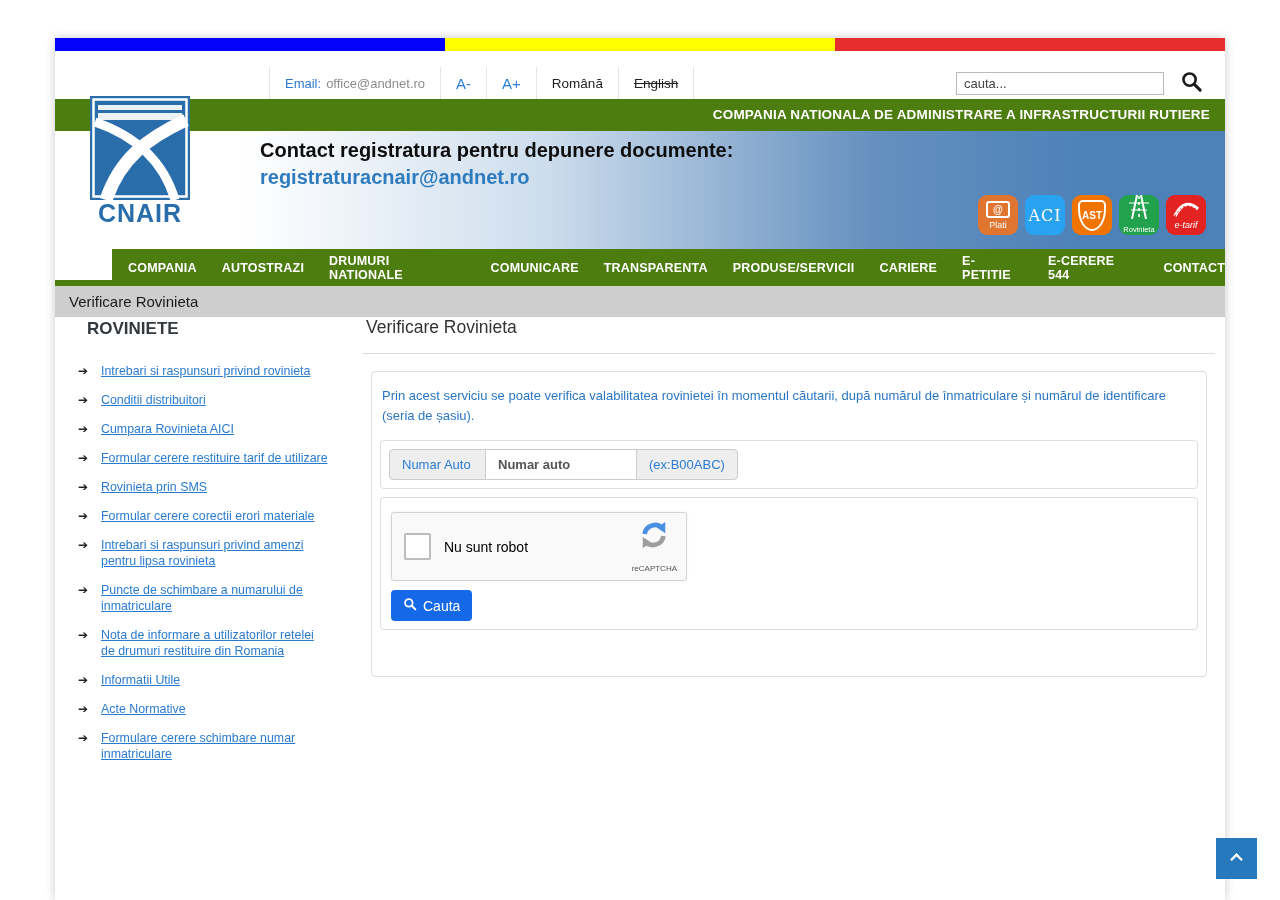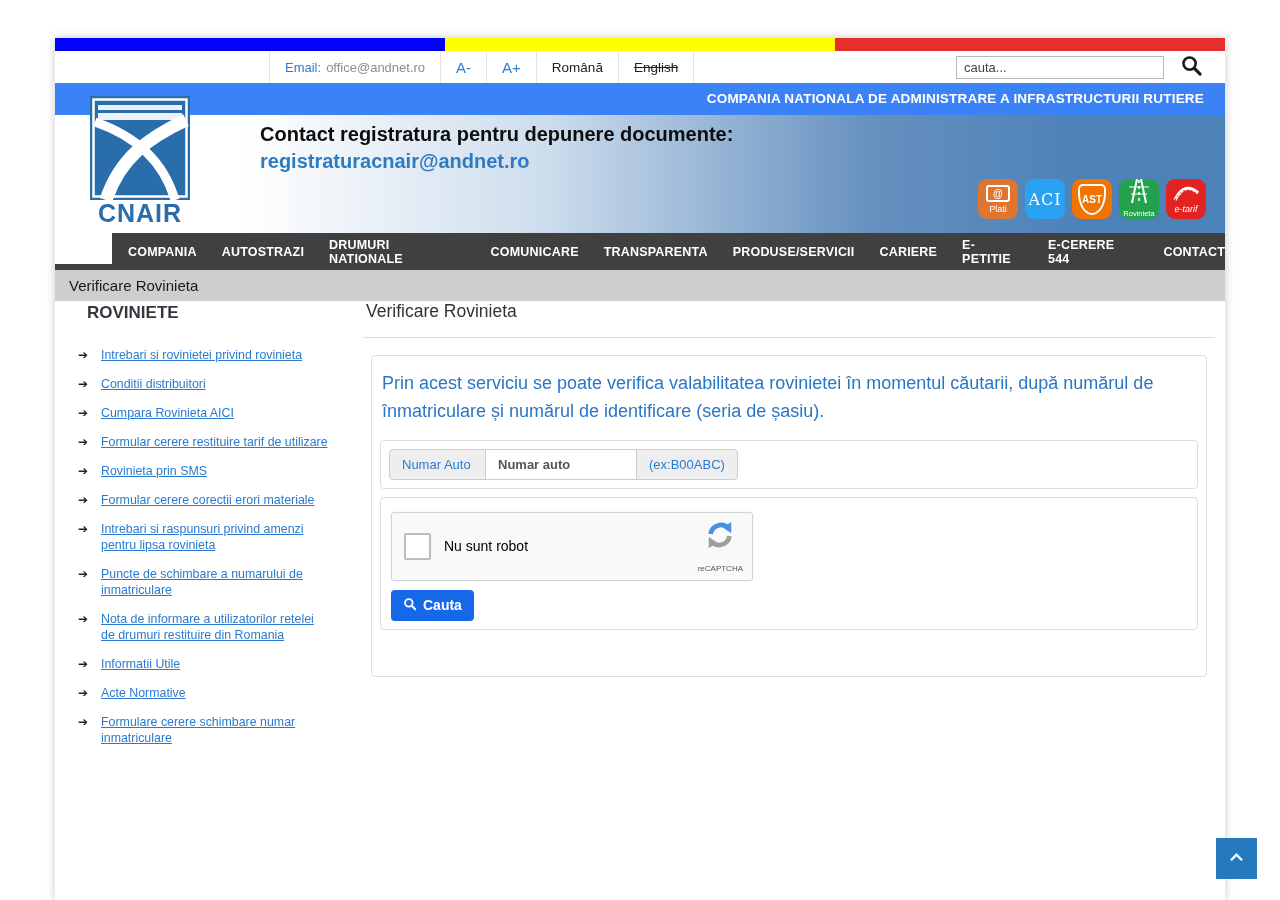--- a/index.html
+++ b/index.html
@@ -6,39 +6,39 @@
   html, body { width: 1280px; height: 900px; background: #fff; overflow: hidden;
     font-family: "Liberation Sans", sans-serif; }
   .sheet { position: absolute; left: 55px; top: 38px; width: 1170px; height: 862px;
     background: #fff; box-shadow: 0 0 9px rgba(0,0,0,.22); }
 
   
   .flagbar { display: flex; height: 13px; }
   .flagbar div { flex: 1; }
 
   
-  .hdr { height: 32px; display: flex; align-items: stretch; background: #fff; }
+  .hdr { height: 32px; display: flex; align-items: stretch; background: #fff; margin-top: 16px; }
   .hdr-spacer { width: 214px; }
   .hdr-item { display: flex; align-items: center; padding: 0 15px;
     border-right: 1px solid #e6e6e6; font-size: 13px; cursor: pointer; }
   .hdr-item.first { border-left: 1px solid #e6e6e6; }
   .email-label { color: #2e7bd0; margin-right: 5px; }
   .email-val { color: #8d8d8d; }
   .fontsize { color: #2a7fd4; font-size: 15px; }
   .lang { color: #222; font-size: 13.5px; }
   .lang.en { text-decoration: line-through; }
   .hdr-right { margin-left: auto; display: flex; align-items: center; padding-right: 22px; gap: 16px; }
   .search-input { width: 208px; height: 23px; border: 1px solid #b9b9b9; padding: 1px 7px;
     font-size: 13px; color: #333; font-family: inherit; }
   .search-input::placeholder { color: #444; }
   .search-btn { background: none; border: none; cursor: pointer; display: flex; align-items: center; }
 
   
-  .titlebar { height: 32px; background: #3b82f6; color: #fff; font-weight: bold;
-    font-size: 13.5px; text-align: right; line-height: 32px; padding-right: 21px; letter-spacing: .2px; }
+  .titlebar { height: 32px; background: #4d7c0f; color: #fff; font-weight: bold;
+    font-size: 13.5px; text-align: right; line-height: 32px; padding-right: 15px; letter-spacing: .2px; }
 
   
   .banner { height: 118px; position: relative;
     background: linear-gradient(90deg,#ffffff 0%,#ffffff 16%,#cddded 42%,#6590bf 70%,#4d82b8 88%,#4d82b8 100%); }
   .contact { position: absolute; left: 205px; top: 8px; }
   .contact-l1 { font-size: 20px; font-weight: bold; color: #0d0d0d; }
   .contact-l2 { font-size: 20px; font-weight: bold; color: #2e7bbf; margin-top: 4px; }
   .badges { position: absolute; right: 19px; bottom: 14px; display: flex; gap: 7px; }
   .badge { width: 40px; height: 40px; border-radius: 9px; color: #fff; display: flex;
     flex-direction: column; align-items: center; justify-content: center; cursor: pointer; }
@@ -57,21 +57,21 @@
     font-size: 10px; font-weight: bold; }
   .etarif-label { font-size: 9px; font-style: italic; line-height: 9px; }
 
   
   .logo { position: absolute; left: 35px; top: 58px; width: 100px; z-index: 5;
     background: #fff; text-align: center; padding-bottom: 3px; cursor: pointer; }
   .logo svg { display: block; }
   .logo-text { color: #2a6dab; font-weight: bold; font-size: 25px; letter-spacing: 1px; line-height: 27px; }
 
   
-  .nav { height: 37px; background: #404040; position: relative; display: flex;
+  .nav { height: 37px; background: #4d7c0f; position: relative; display: flex;
     align-items: center; padding-left: 73px; gap: 25px; }
   .nav-notch { position: absolute; left: 0; top: 0; width: 57px; height: 31px; background: #fff; }
   .nav a { color: #fff; font-weight: bold; font-size: 12.5px; text-decoration: none; letter-spacing: .2px; }
 
   
   .crumb { height: 31px; background: #cecece; font-size: 15px; color: #1a1a1a;
     line-height: 31px; padding-left: 14px; }
 
   
   .content { display: flex; }
@@ -84,48 +84,48 @@
     color: #222; font-size: 12px; }
   .sb-list a { color: #2a7bd0; text-decoration: underline; }
 
   .main { flex: 1; padding-right: 10px; }
   .main-title { font-size: 17.5px; color: #333; font-weight: normal; margin-left: 3px; }
   .main-rule { border: none; border-top: 1px solid #ddd; margin: 15px 0 0; }
   .notice { text-align: center; font-size: 15px; margin-top: 26px; color: #111; }
   .notice a { color: #e00000; font-weight: bold; text-decoration: none; }
 
   .panel { border: 1px solid #ddd; border-radius: 4px; margin: 17px 8px 0; padding: 8px 8px 46px; }
-  .info-text { color: #2a76c6; font-size: 18px; line-height: 1.55; margin: 6px 2px 14px; }
+  .info-text { color: #2a76c6; font-size: 13px; line-height: 1.55; margin: 6px 2px 14px; }
   .panel-inner { border: 1px solid #ddd; border-radius: 4px; padding: 8px; background: #fff; }
   .panel-inner + .panel-inner { margin-top: 8px; }
 
   .igroup { display: flex; }
   .igroup + .igroup { margin-top: -1px; }
   .addon { background: #eee; border: 1px solid #ccc; color: #2a7cd4; font-size: 13px;
     padding: 7px 12px; white-space: nowrap; }
   .addon-first { border-radius: 4px 0 0 4px; width: 97px; }
   .addon-last { border-radius: 0 4px 4px 0; margin-left: -1px; }
   .igroup input { border: 1px solid #ccc; margin-left: -1px; padding: 7px 12px; font-size: 13px;
     font-weight: bold; color: #333; outline: none; font-family: inherit; }
   .igroup input::placeholder { color: #555; font-weight: bold; }
   .inp-numar { width: 152px; }
   .inp-serie { width: 252px; border-radius: 0 4px 4px 0; }
 
-  .captcha { width: 362px; height: 69px; background: #f9f9f9; border: 1px solid #d3d3d3;
+  .captcha { width: 296px; height: 69px; background: #f9f9f9; border: 1px solid #d3d3d3;
     border-radius: 3px; display: flex; align-items: center; margin: 6px 0 0 2px;
     box-shadow: 0 0 3px rgba(0,0,0,.06); }
   .captcha-box { width: 27px; height: 27px; background: #fff; border: 2px solid #bdbdbd;
     border-radius: 2px; margin-left: 12px; cursor: pointer; flex-shrink: 0; }
   .captcha-lbl { font-size: 14px; color: #000; margin-left: 13px; }
   .captcha-brand { margin-left: auto; margin-right: 9px; text-align: center; }
   .captcha-brand-txt { font-size: 8px; color: #555; margin-top: 10px; }
 
   .cauta { margin: 9px 0 0 2px; background: #1569e8; color: #fff; border: none; border-radius: 4px;
     font-size: 14px; padding: 7px 12px; display: inline-flex; align-items: center; gap: 6px;
-    cursor: pointer; font-family: inherit; font-weight: bold; }
+    cursor: pointer; font-family: inherit; }
 
   .scrolltop { position: absolute; left: 1216px; top: 838px; width: 41px; height: 41px;
     background: #2779bd; border: none; display: flex; align-items: center; justify-content: center;
     cursor: pointer; z-index: 20; }
 </style>
 </head>
 <body>
 
 <div class="sheet">
 
@@ -226,21 +226,21 @@
     <a href="#">CONTACT</a>
   </div>
 
   <div class="crumb">Verificare Rovinieta</div>
 
   <div class="content">
 
     <div class="sidebar">
       <div class="sb-title">ROVINIETE</div>
       <ul class="sb-list">
-        <li><a href="#">Intrebari si rovinietei privind rovinieta</a></li>
+        <li><a href="#">Intrebari si raspunsuri privind rovinieta</a></li>
         <li><a href="#">Conditii distribuitori</a></li>
         <li><a href="#">Cumpara Rovinieta AICI</a></li>
         <li><a href="#">Formular cerere restituire tarif de utilizare</a></li>
         <li><a href="#">Rovinieta prin SMS</a></li>
         <li><a href="#">Formular cerere corectii erori materiale</a></li>
         <li><a href="#">Intrebari si raspunsuri privind amenzi pentru lipsa rovinieta</a></li>
         <li><a href="#">Puncte de schimbare a numarului de inmatriculare</a></li>
         <li><a href="#">Nota de informare a utilizatorilor retelei de drumuri restituire din Romania</a></li>
         <li><a href="#">Informatii Utile</a></li>
         <li><a href="#">Acte Normative</a></li>

